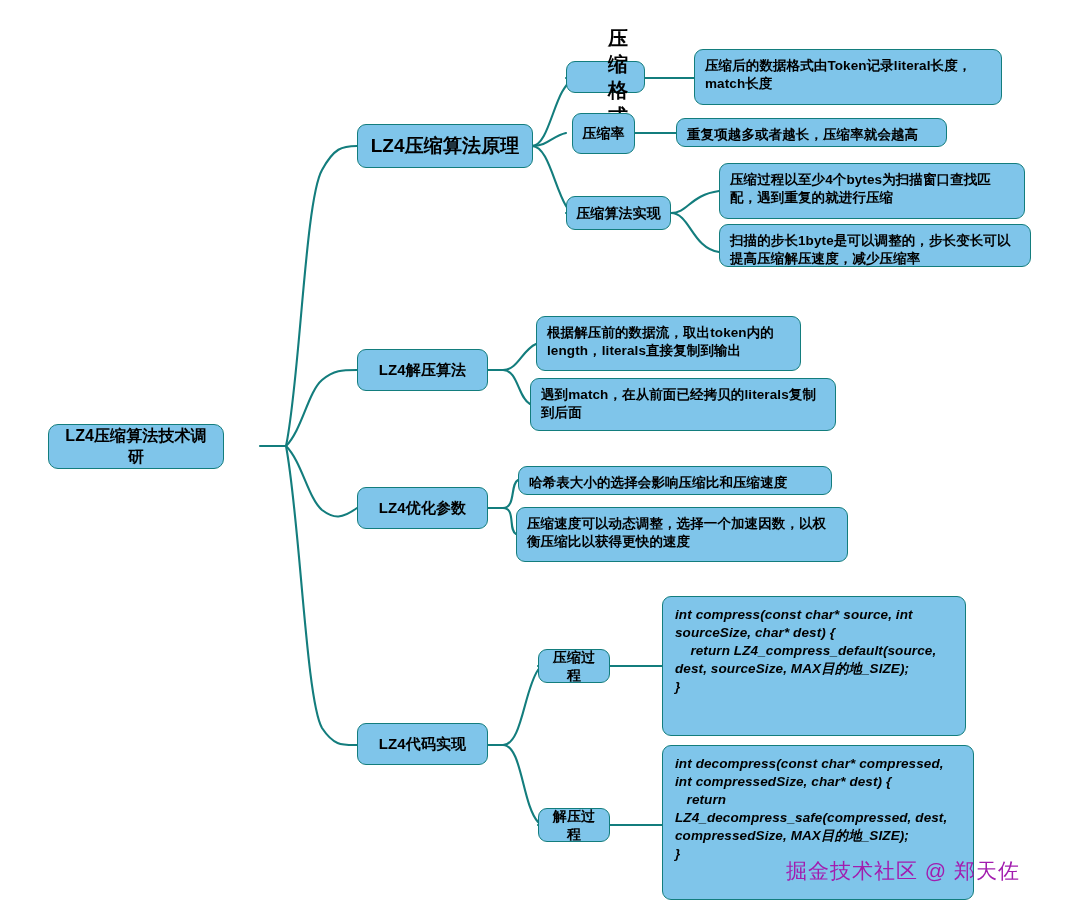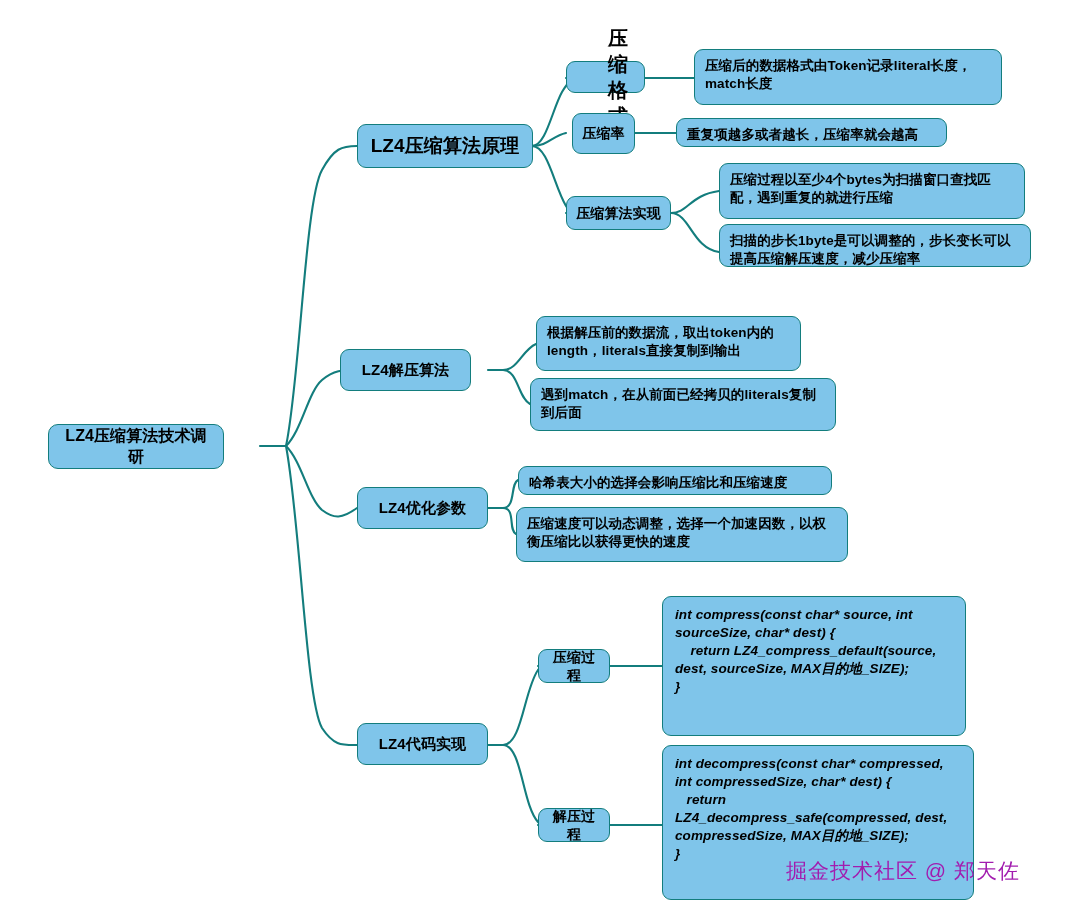--- a/index.html
+++ b/index.html
@@ -43,21 +43,21 @@
 
   
   .n-root {
     left: 48px; top: 424px;
     width: 176px; height: 45px;
     font-size: 16px;
     border-radius: 10px;
   }
   
   .n-b1 { left: 357px; top: 124px; width: 176px; height: 44px; font-size: 19px; }
-  .n-b2 { left: 340px; top: 349px; width: 131px; height: 42px; font-size: 15px; }
+  .n-b2 { left: 357px; top: 349px; width: 131px; height: 42px; font-size: 15px; }
   .n-b3 { left: 357px; top: 487px; width: 131px; height: 42px; font-size: 15px; }
   .n-b4 { left: 357px; top: 723px; width: 131px; height: 42px; font-size: 15px; }
 
   
   .n-c1 { left: 566px; top: 61px;  width: 79px; height: 32px; font-size: 20px; padding-left: 34px; }
   .n-c2 { left: 566px; top: 113px; width: 63px; height: 41px; font-size: 14px; margin-left: 6px; }
   .n-c3 { left: 566px; top: 196px; width: 105px; height: 34px; font-size: 14px; }
 
   
   .n-c4 { left: 538px; top: 649px; width: 72px; height: 34px; font-size: 14px; }

